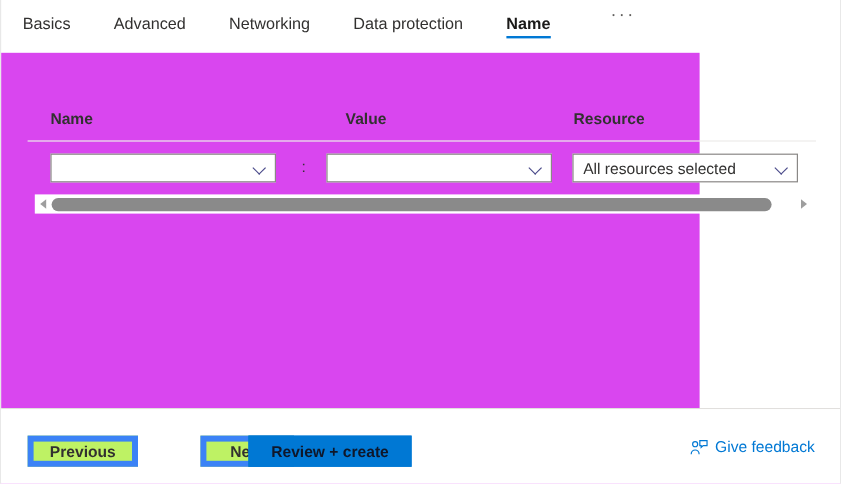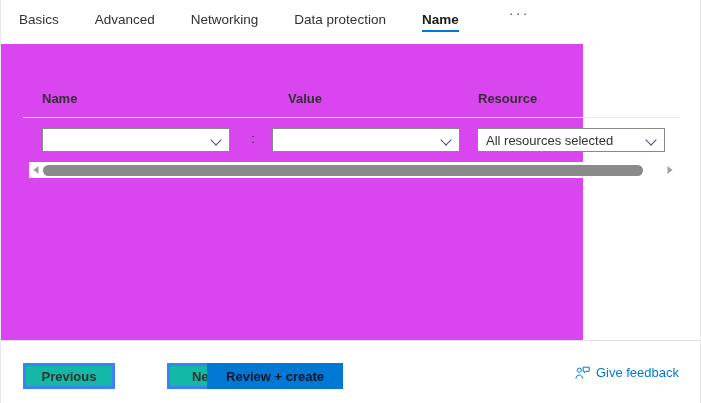--- a/index.html
+++ b/index.html
@@ -233,22 +233,22 @@
     font-family: "Liberation Sans", sans-serif;
     font-weight: bold;
     cursor: pointer;
     display: flex;
     align-items: center;
     justify-content: center;
     padding: 0 10px;
     white-space: nowrap;
   }
   .btn.secondary {
-    background: #14b8a6;
-    border: 3px solid #3b82f6;
+    background: #bef264;
+    border: 5px solid #3b82f6;
     color: #323130;
   }
   .btn.primary {
     background: #0078d4;
     border: 1px solid #0078d4;
     color: #0f172a;
   }
   .btn.prev { left: 22px;  width: 92px; }
   .btn.next { left: 121px; width: 78px; margin-left: 45px; }
   .btn.review { left: 206px; width: 136px; }

